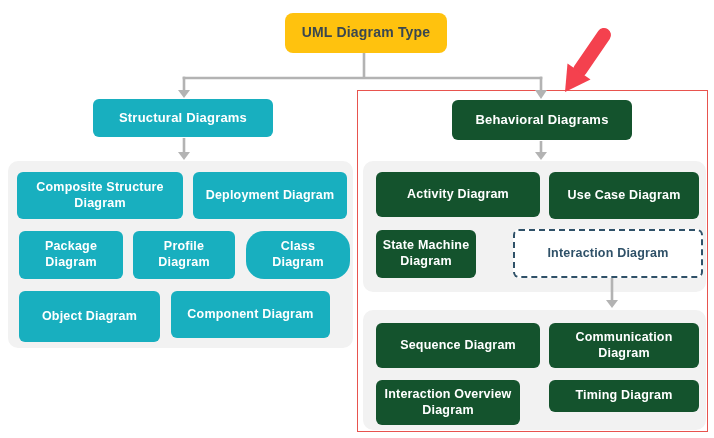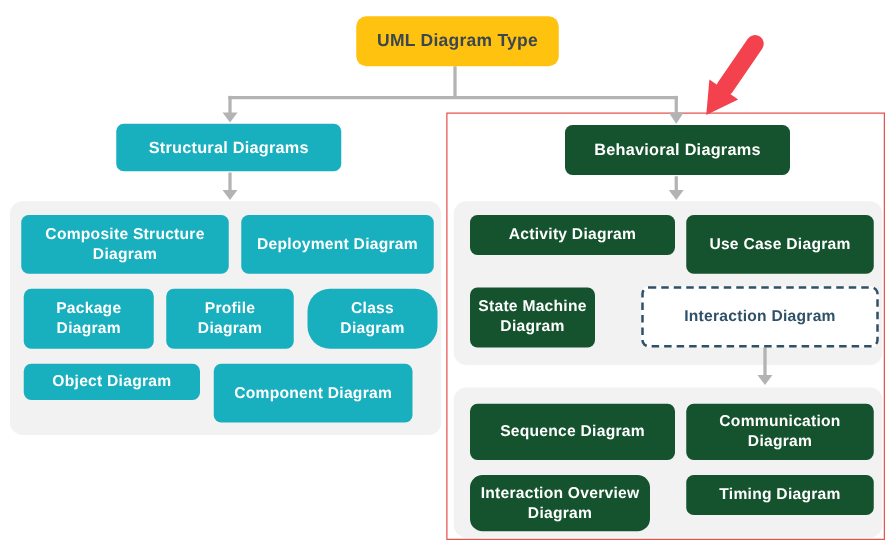--- a/index.html
+++ b/index.html
@@ -75,33 +75,33 @@
   }
   .tight { padding: 2px 14px; }
   .pad-sm { padding: 2px 3px; }
 
   
   #node-s0 { left: 17px;  top: 172px; width: 166px; height: 47px; }
   #node-s1 { left: 193px; top: 172px; width: 154px; height: 47px; }
   #node-s2 { left: 19px;  top: 231px; width: 104px; height: 48px; text-align: center; }
   #node-s3 { left: 133px; top: 231px; width: 102px; height: 48px; }
   #node-s4 { left: 246px; top: 231px; width: 104px; height: 48px; border-radius: 18px; }
-  #node-s5 { left: 19px;  top: 291px; width: 141px; height: 29px; }
+  #node-s5 { left: 19px;  top: 291px; width: 141px; height: 51px; }
   #node-s6 { left: 171px; top: 291px; width: 159px; height: 47px; }
 
   
-  #node-b0 { left: 376px; top: 172px; width: 164px; height: 32px; }
+  #node-b0 { left: 376px; top: 172px; width: 164px; height: 45px; }
   #node-b1 { left: 549px; top: 172px; width: 150px; height: 47px; }
   #node-b2 { left: 376px; top: 230px; width: 100px; height: 48px; }
   #node-b3 { left: 513px; top: 229px; width: 190px; height: 49px; }
 
   
   #node-i0 { left: 376px; top: 323px; width: 164px; height: 45px; }
   #node-i1 { left: 549px; top: 323px; width: 150px; height: 45px; }
-  #node-i2 { left: 376px; top: 380px; width: 144px; height: 45px; border-radius: 10px; }
+  #node-i2 { left: 376px; top: 380px; width: 144px; height: 45px; }
   #node-i3 { left: 549px; top: 380px; width: 150px; height: 32px; }
 </style>
 </head>
 <body>
 
 <div id="canvas">
 
   <div class="panel" id="structural-panel"></div>
   <div class="panel" id="behavioral-top-panel"></div>
   <div class="panel" id="behavioral-bottom-panel"></div>

